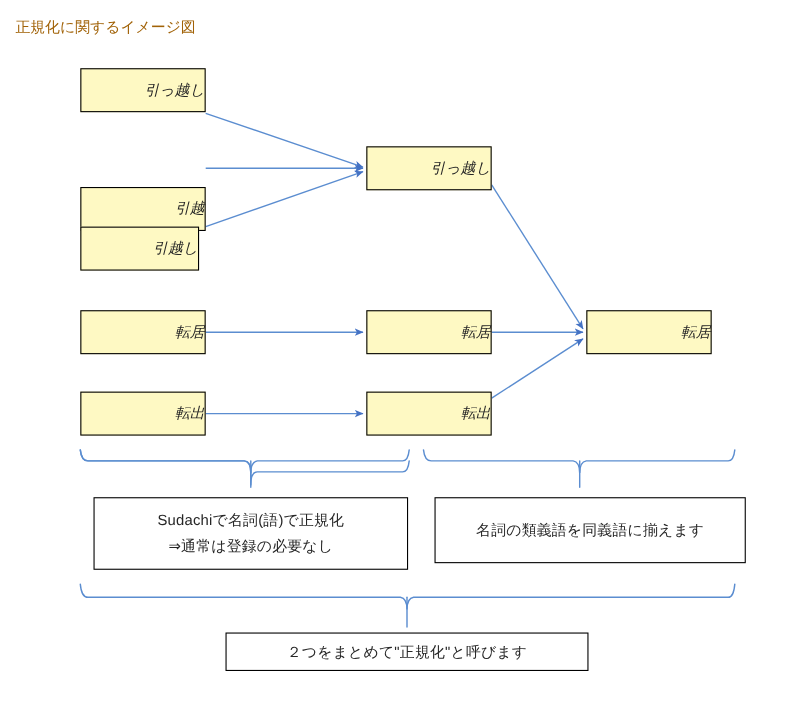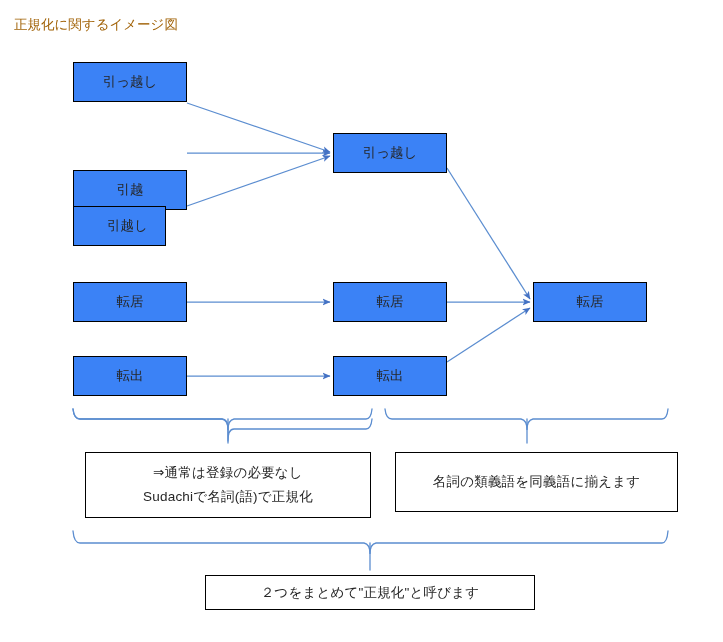--- a/index.html
+++ b/index.html
@@ -19,29 +19,30 @@
     left: 14px;
     top: 16px;
     font-size: 13.5px;
     color: #a16207;
     white-space: nowrap;
   }
   .node-box {
     position: absolute;
     box-sizing: border-box;
     border: 1.2px solid #000000;
-    background: #3b82f6;
+    background: #fef9c3;
     display: flex;
     align-items: center;
-    justify-content: center;
+    justify-content: flex-end;
     font-size: 13.5px;
     color: #262626;
     text-align: center;
     line-height: 1.4;
     z-index: 3;
+    font-style: italic;
   }
   .caption-box {
     position: absolute;
     box-sizing: border-box;
     border: 1.2px solid #000000;
     background: #ffffff;
     display: flex;
     flex-direction: column;
     align-items: center;
     justify-content: center;
@@ -112,21 +113,21 @@
     <line x1="447" y1="362" x2="530" y2="308"></line>
   </g>
 </svg>
 
 <div class="node-box" style="left:73px; top:62px; width:114px; height:40px;">
   <span>引っ越し</span>
 </div>
 <div class="node-box" style="left:73px; top:133px; width:114px; height:40px;margin-top:37px;">
   <span>引越</span>
 </div>
-<div class="node-box" style="left:73px; top:206px; width:93px; height:40px;padding-left:16px;">
+<div class="node-box" style="left:73px; top:206px; width:108px; height:40px;padding-left:16px;">
   <span>引越し</span>
 </div>
 <div class="node-box" style="left:73px; top:282px; width:114px; height:40px;">
   <span>転居</span>
 </div>
 <div class="node-box" style="left:73px; top:356px; width:114px; height:40px;">
   <span>転出</span>
 </div>
 
 <div class="node-box" style="left:333px; top:133px; width:114px; height:40px;">
@@ -137,21 +138,21 @@
 </div>
 <div class="node-box" style="left:333px; top:356px; width:114px; height:40px;">
   <span>転出</span>
 </div>
 
 <div class="node-box" style="left:533px; top:282px; width:114px; height:40px;">
   <span>転居</span>
 </div>
 
 <div class="caption-box" style="left:85px; top:452px; width:286px; height:66px;">
+  <span class="cline">Sudachiで名詞(語)で正規化</span>
   <span class="cline">⇒通常は登録の必要なし</span>
-  <span class="cline">Sudachiで名詞(語)で正規化</span>
 </div>
 <div class="caption-box" style="left:395px; top:452px; width:283px; height:60px;gap:23px;">
   <span class="cline">名詞の類義語を同義語に揃えます</span>
 </div>
 <div class="caption-box" style="left:205px; top:575px; width:330px; height:35px;">
   <span class="cline">２つをまとめて"正規化"と呼びます</span>
 </div>
 
 </body></html>

